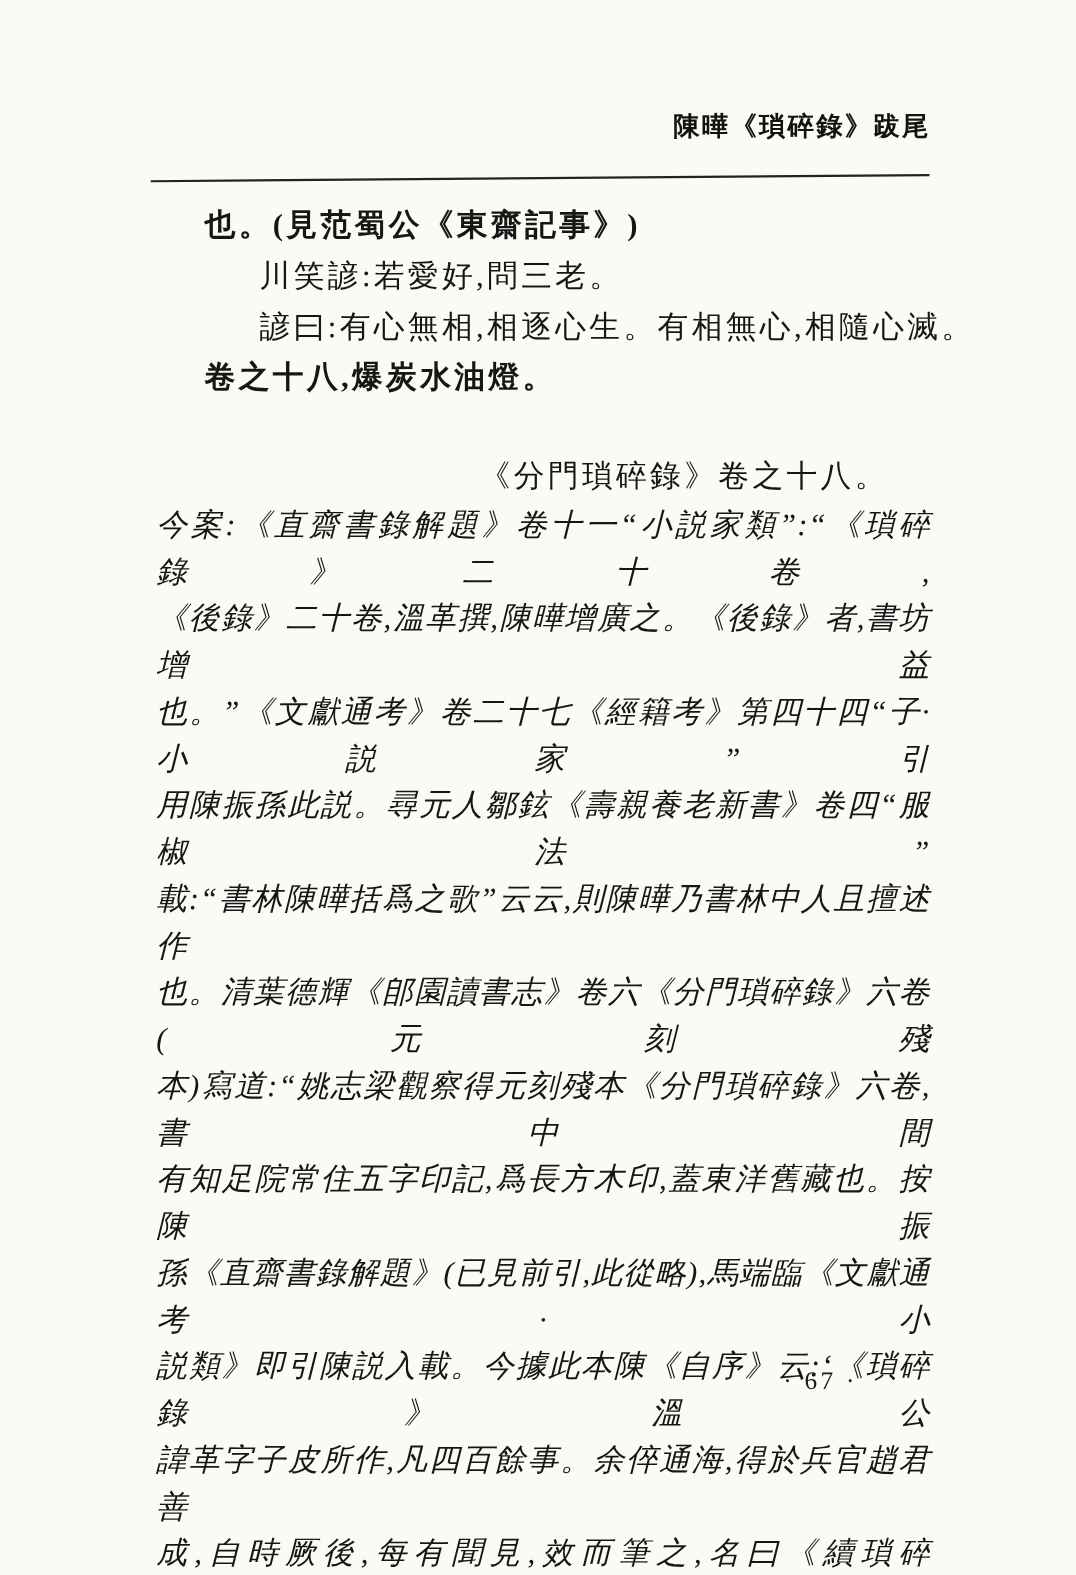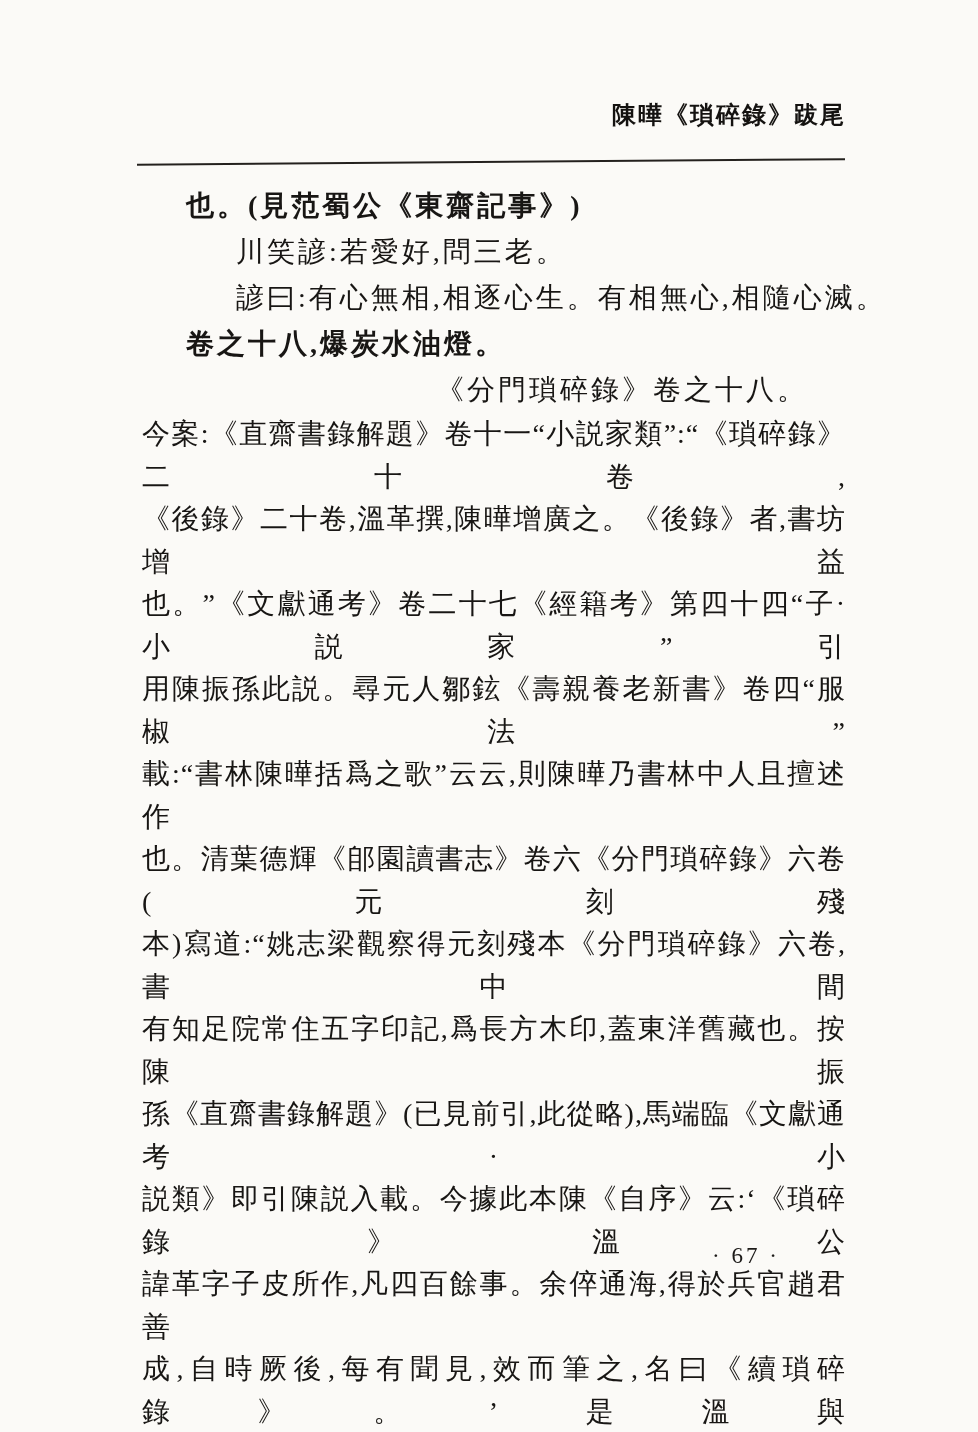--- a/index.html
+++ b/index.html
@@ -39,28 +39,29 @@
     width: 704px;
   }
   .qline {
     font-size: 28px;
     line-height: 46px;
     letter-spacing: 3px;
     white-space: nowrap;
   }
   .q-hang { padding-left: 44px; font-weight: bold; }
   .q-ind  { padding-left: 94px; }
-  .q-attr { padding-left: 294px; }
+  .q-attr { padding-left: 294px; margin-top: 44px; }
   .bline {
     font-size: 28px;
     line-height: 42.5px;
     letter-spacing: 1px;
     text-align: justify;
     text-align-last: justify;
     text-justify: inter-character;
+    font-style: italic;
   }
   .page-number {
     position: absolute;
     top: 1243px;
     left: 712px;
     font-size: 23px;
     letter-spacing: 3px;
     color: #1c1a18;
   }
 </style>

